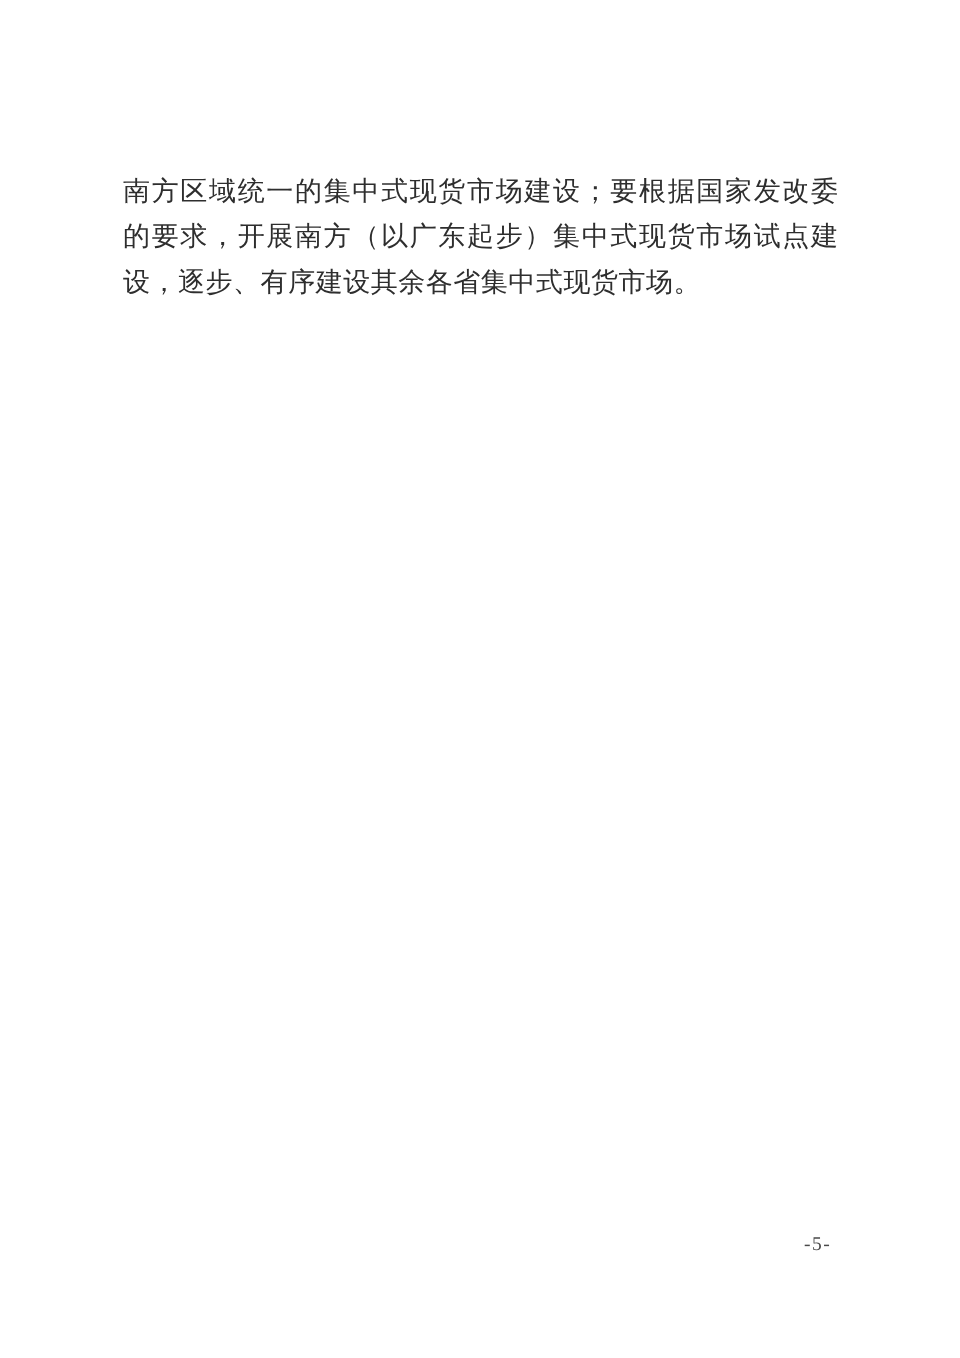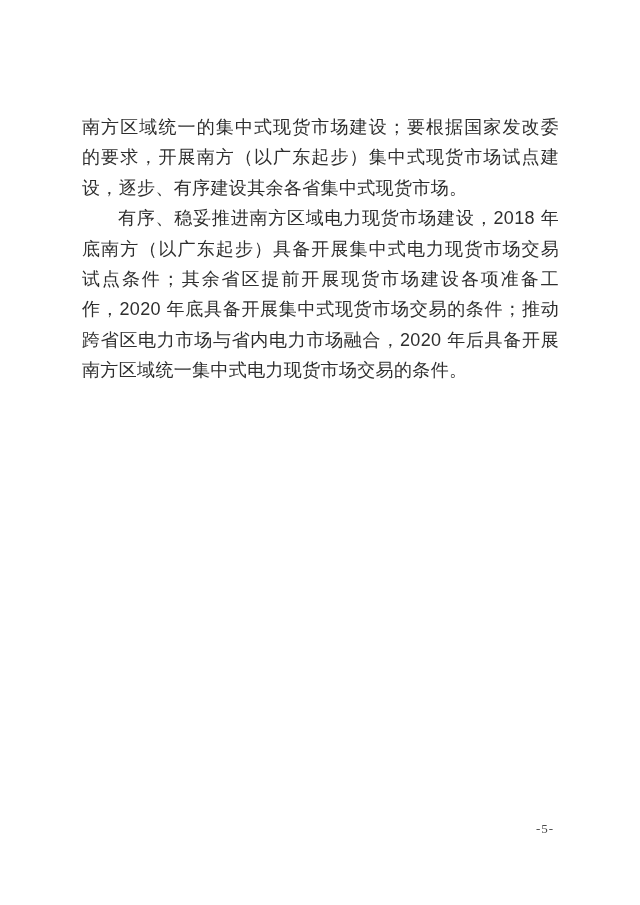--- a/index.html
+++ b/index.html
@@ -47,16 +47,15 @@
     color: #4a4a4a;
     font-family: "Liberation Serif", "DejaVu Serif", serif;
   }
 </style>
 </head>
 <body>
 
 <div class="page" style="background: rgb(255, 255, 255);">
   <div class="doc-body" style="color: rgb(46, 46, 46);">
       <p class="para continuation">南方区域统一的集中式现货市场建设；要根据国家发改委的要求，开展南方（以广东起步）集中式现货市场试点建设，逐步、有序建设其余各省集中式现货市场。</p>
-      <p class="para body">有序、稳妥推进南方区域电力现货市场建设，2018 年底南方（以广东起步）具备开展集中式电力现货市场交易试点条件；其余省区提前开展现货市场建设各项准备工作，2020 年底具备开展集中式现货市场交易的条件；推动跨省区电力市场与省内电力市场融合，2020 年后具备开展南方区域统一集中式电力现货市场交易的条件。</p>
     </div>
   <div class="page-number" style="color: rgb(74, 74, 74);">-5-</div>
 </div>
 
 </body></html>

